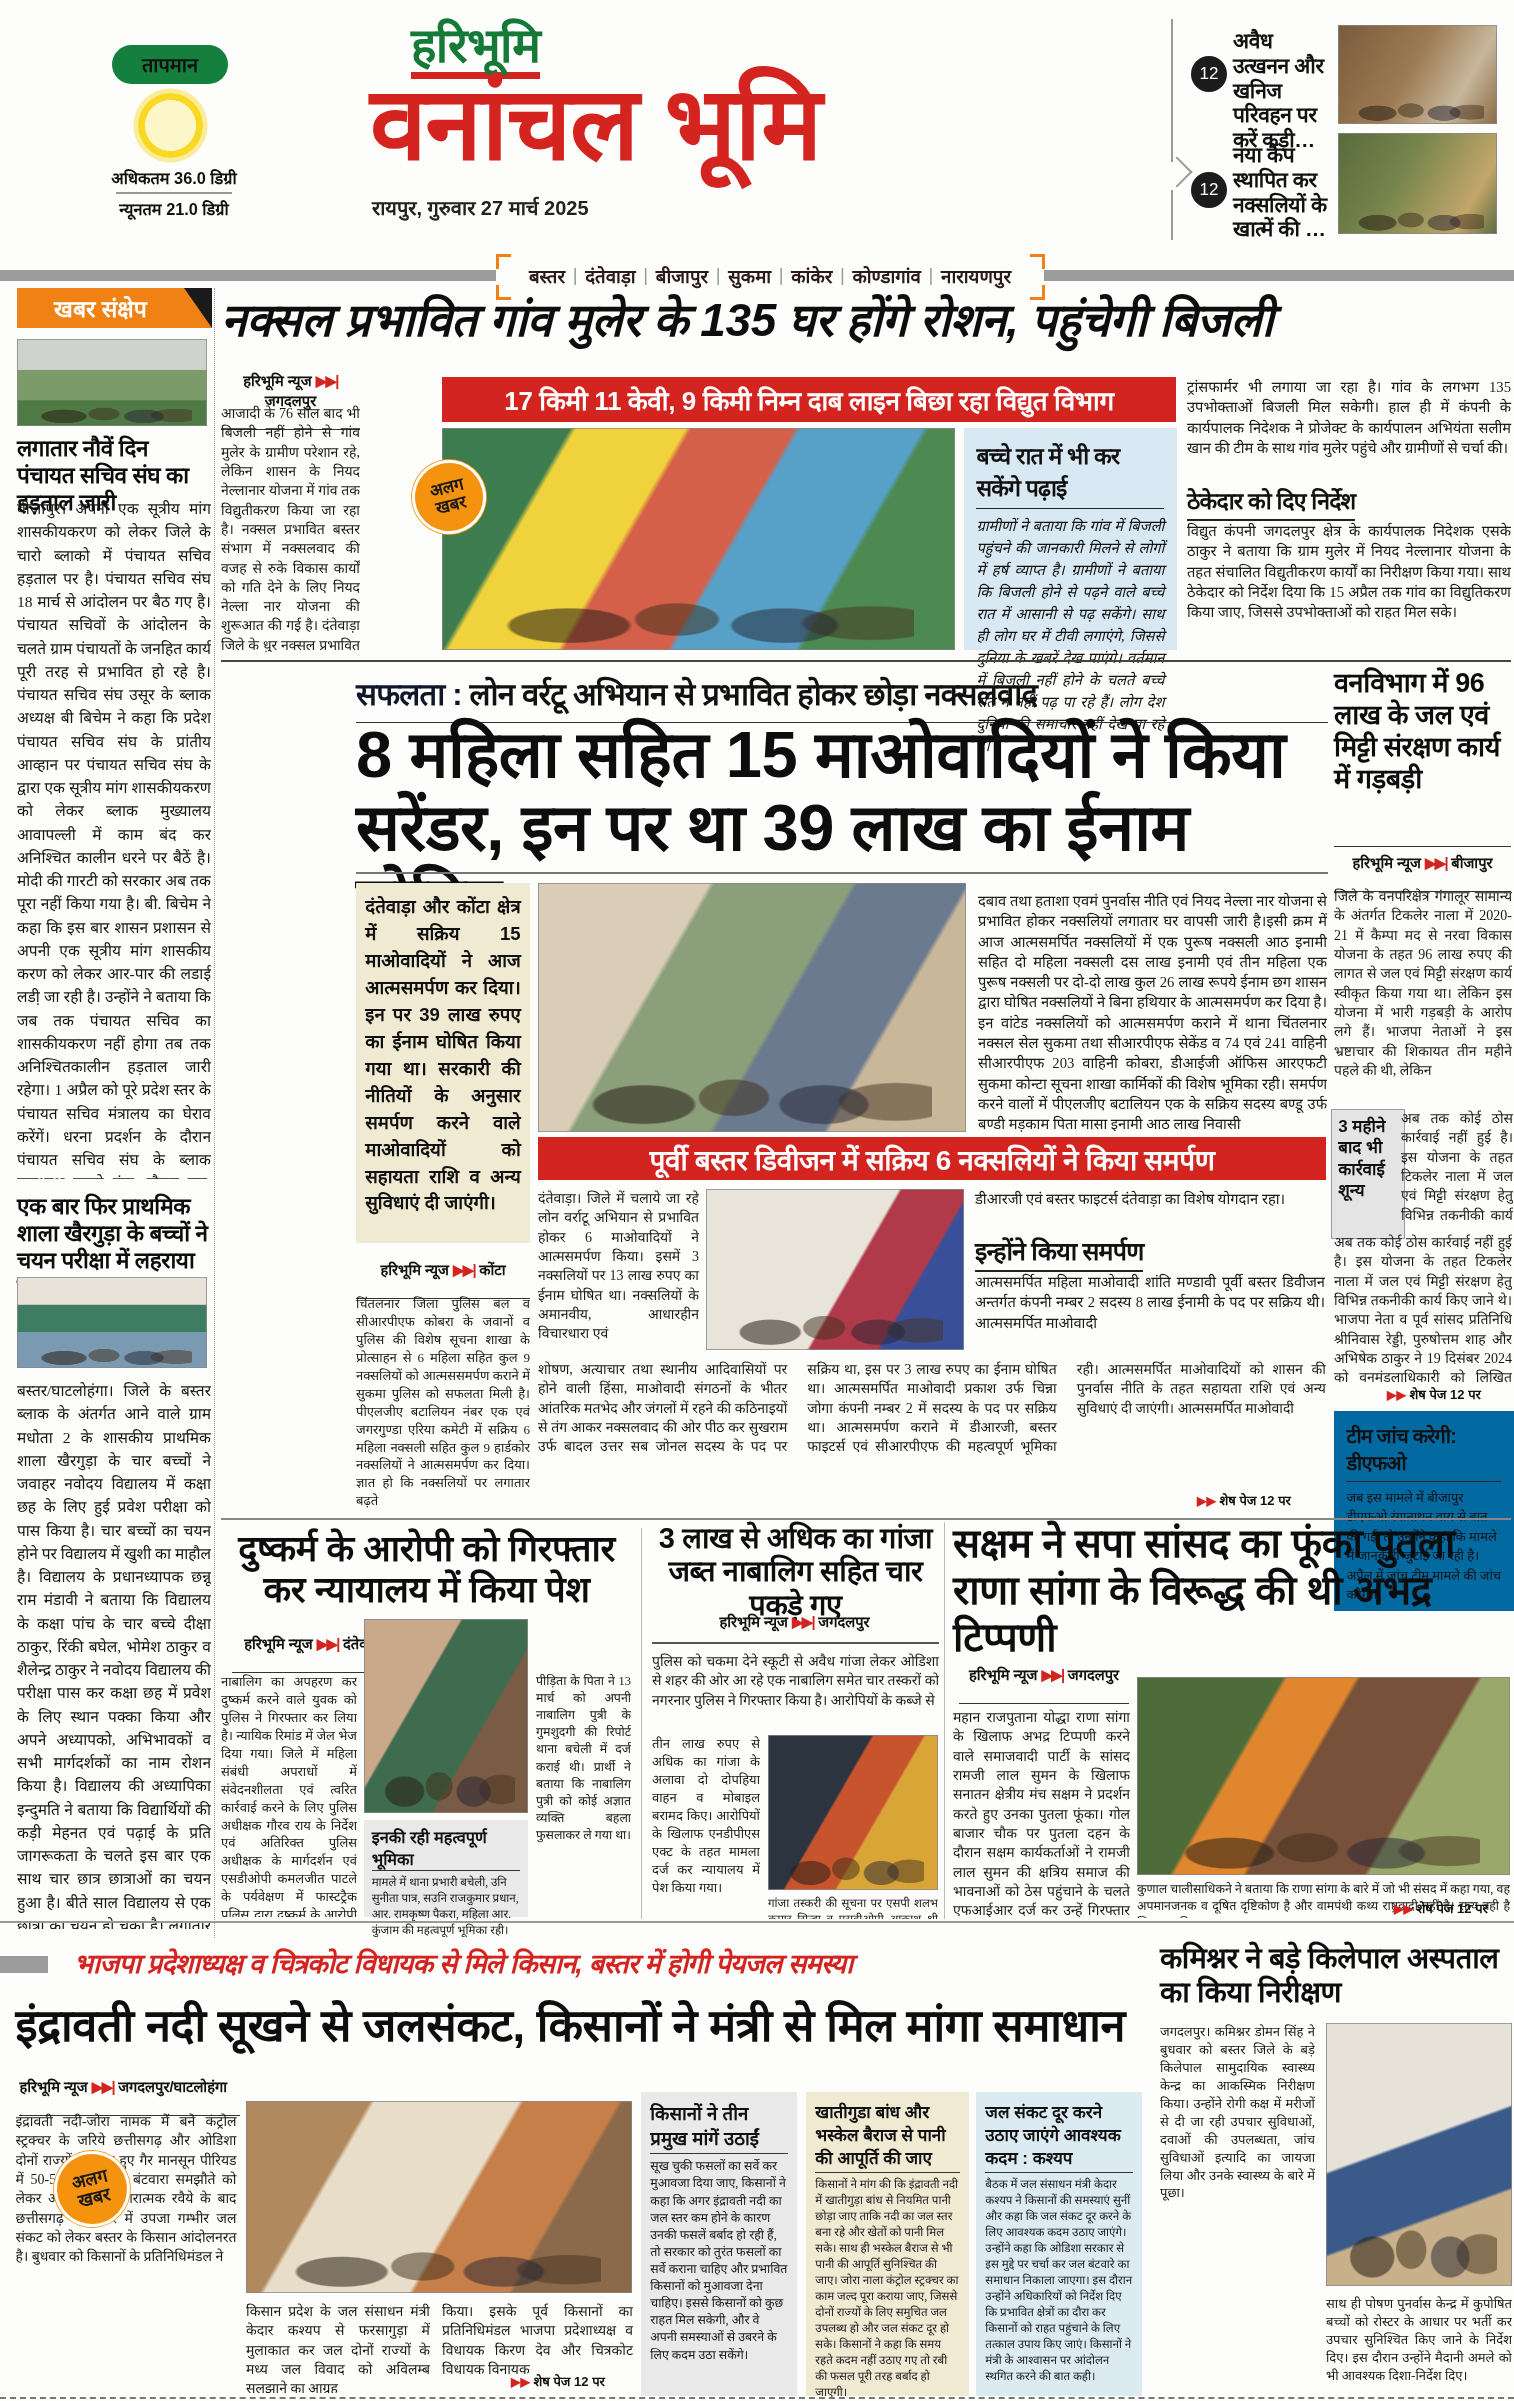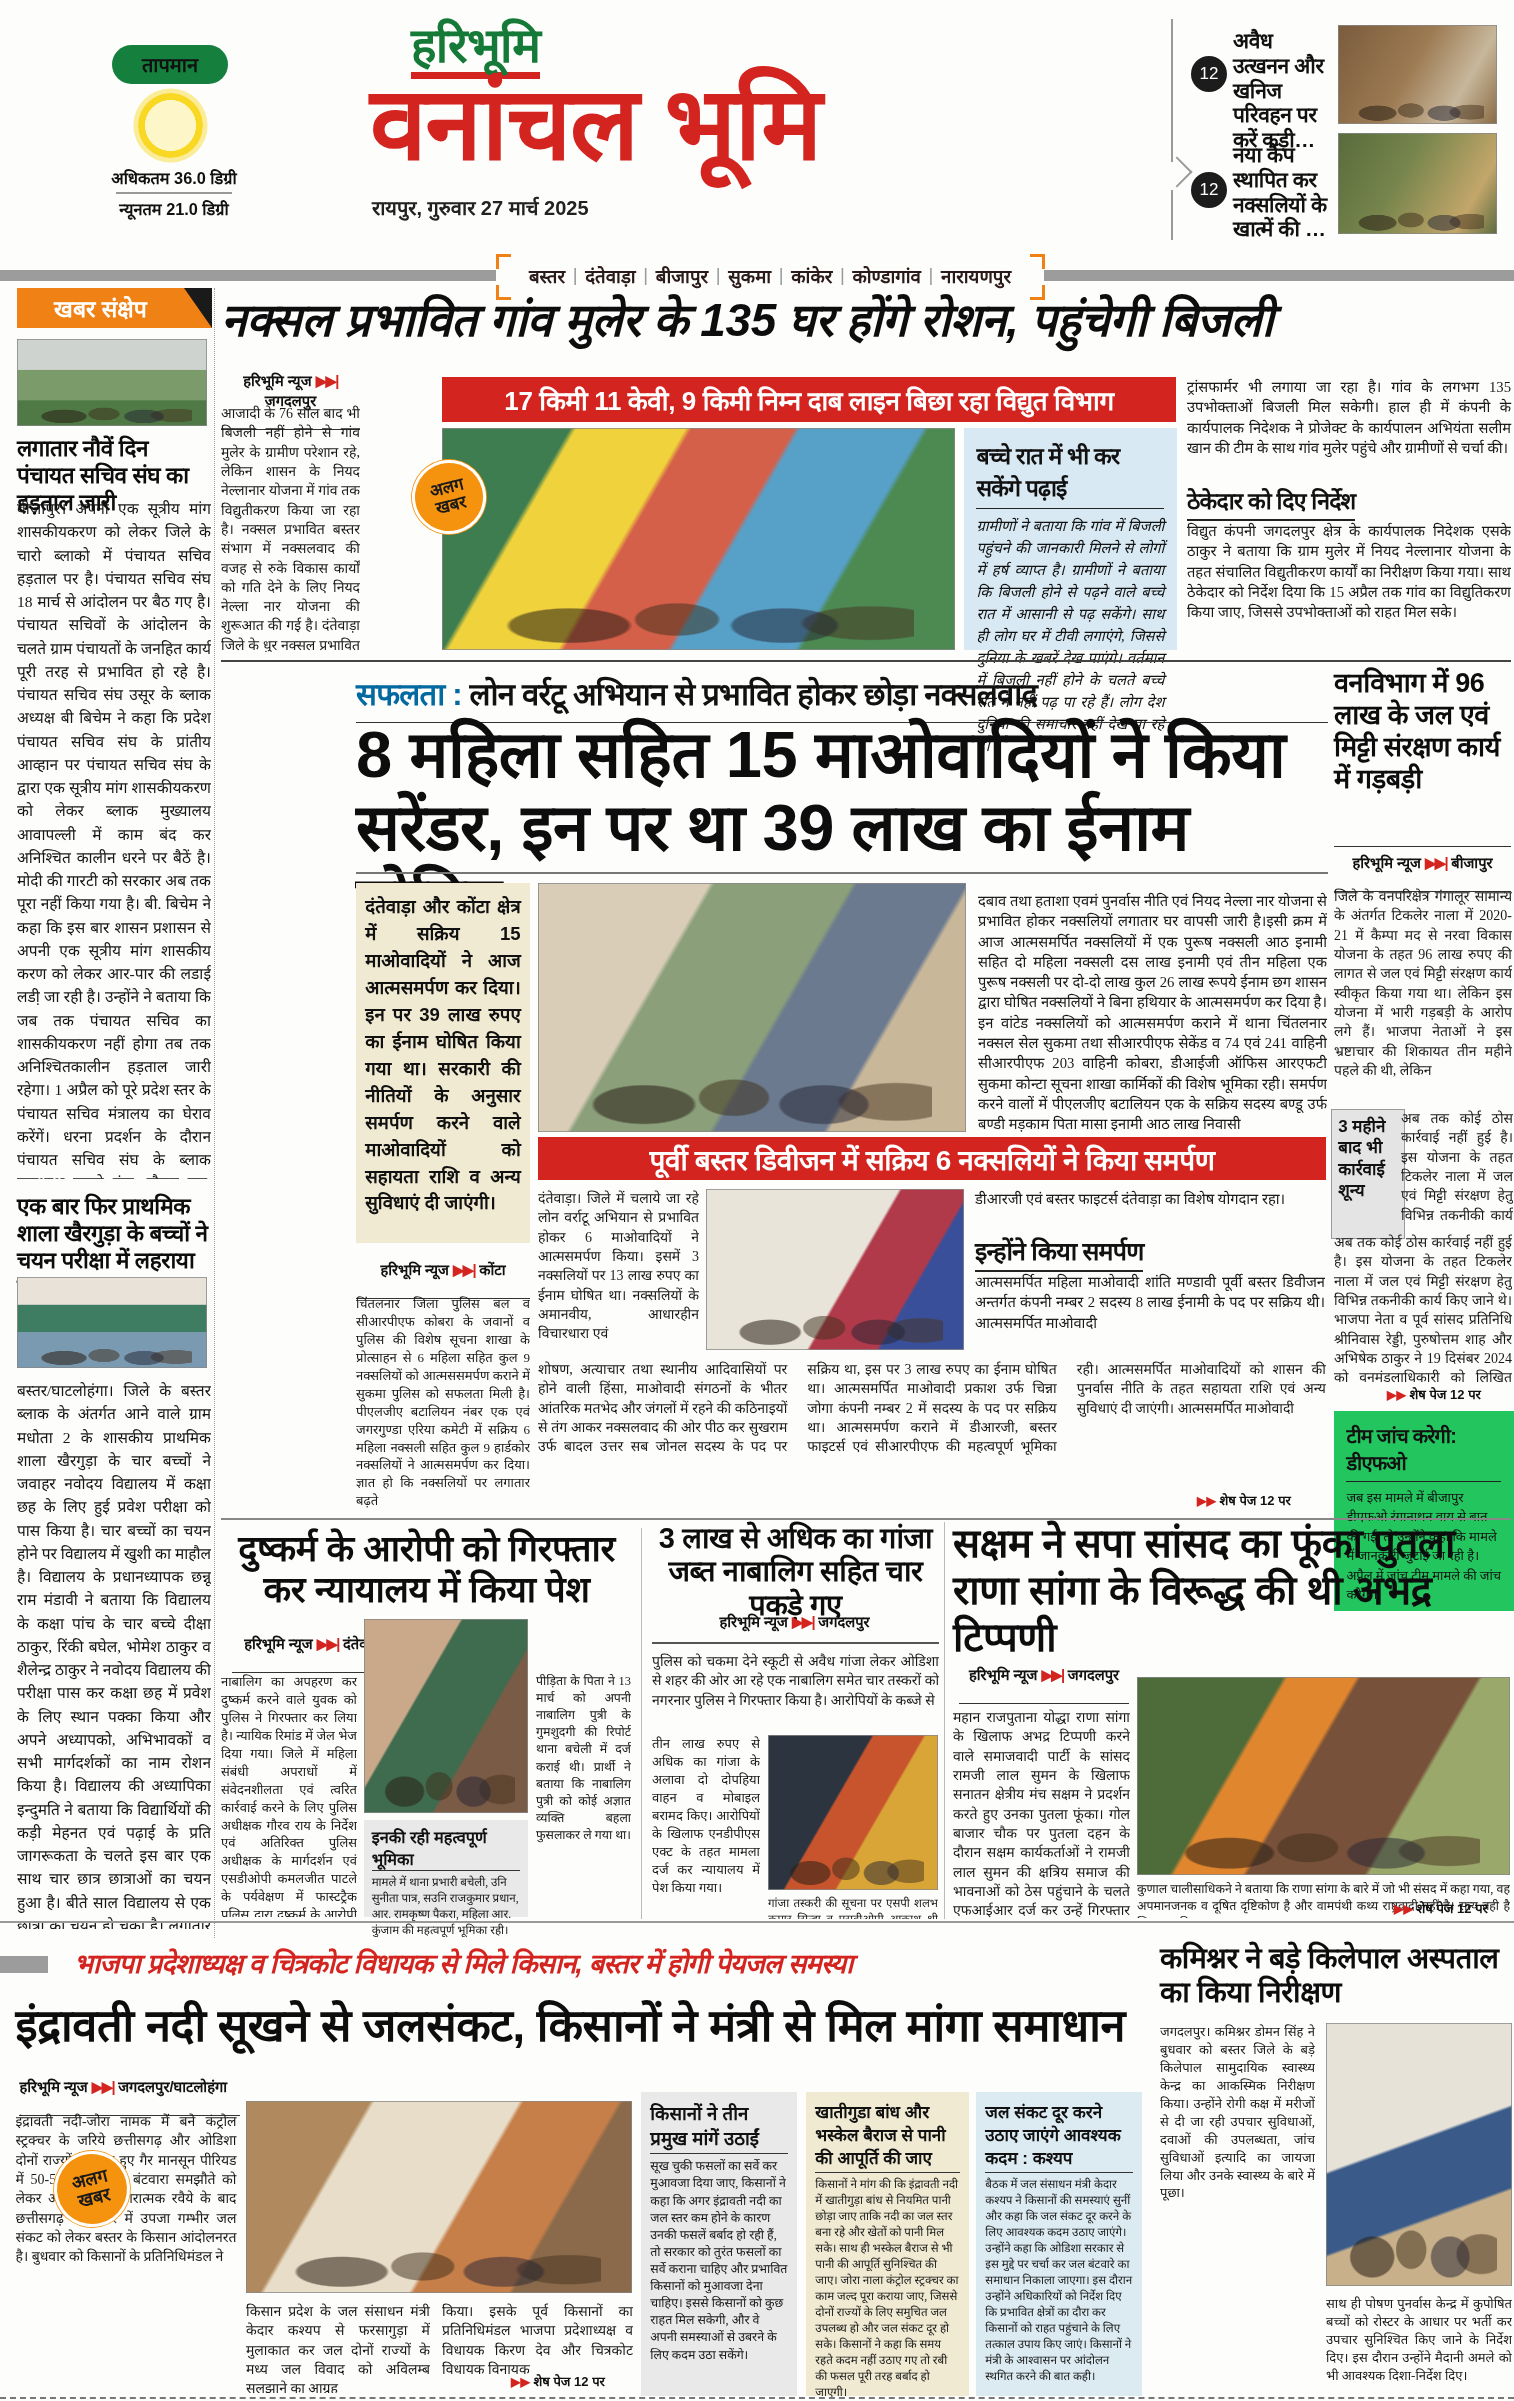--- a/index.html
+++ b/index.html
@@ -118,21 +118,21 @@
     <div class="b just">ग्रामीणों ने बताया कि गांव में बिजली पहुंचने की जानकारी मिलने से लोगों में हर्ष व्याप्त है। ग्रामीणों ने बताया कि बिजली होने से पढ़ने वाले बच्चे रात में आसानी से पढ़ सकेंगे। साथ ही लोग घर में टीवी लगाएंगे, जिससे दुनिया के खबरें देख पाएंगे। वर्तमान में बिजली नहीं होने के चलते बच्चे रात में नहीं पढ़ पा रहे हैं। लोग देश दुनिया की समाचार नहीं देख पा रहे हैं।</div>
   </div>
 
   <div class="abs body-txt just" style="left:1187px;top:377px;width:324px;font-size:14.7px;">ट्रांसफार्मर भी लगाया जा रहा है। गांव के लगभग 135 उपभोक्ताओं बिजली मिल सकेगी। हाल ही में कंपनी के कार्यपालक निदेशक ने प्रोजेक्ट के कार्यपालन अभियंता सलीम खान की टीम के साथ गांव मुलेर पहुंचे और ग्रामीणों से चर्चा की।</div>
   <div class="abs" style="left:1187px;top:484px;"><span class="subhead">ठेकेदार को दिए निर्देश</span></div>
   <div class="abs body-txt just" style="left:1187px;top:521px;width:324px;height:136px;overflow:hidden;font-size:14.7px;">विद्युत कंपनी जगदलपुर क्षेत्र के कार्यपालक निदेशक एसके ठाकुर ने बताया कि ग्राम मुलेर में नियद नेल्लानार योजना के तहत संचालित विद्युतीकरण कार्यों का निरीक्षण किया गया। साथ ठेकेदार को निर्देश दिया कि 15 अप्रैल तक गांव का विद्युतिकरण किया जाए, जिससे उपभोक्ताओं को राहत मिल सके।</div>
 
   <div class="abs hrule" style="left:221px;top:660px;width:1290px;height:2.3px;"></div>
 
   <div class="abs" style="left:356px;top:672px;width:972px;font-weight:bold;font-size:31px;letter-spacing:-0.8px;border-bottom:1.5px solid #333;padding-bottom:7.7px;">
-    <span style="color:#0369a1;">सफलता :</span>
+    <span style="color:#0f172a;">सफलता :</span>
     <span>लोन वर्रटू अभियान से प्रभावित होकर छोड़ा नक्सलवाद</span>
   </div>
   <div class="abs hl" style="left:356px;top:719px;width:975px;font-size:65px;line-height:1.12;">8 महिला सहित 15 माओवादियों ने किया सरेंडर, इन पर था 39 लाख का ईनाम घोषित</div>
   <div class="abs hrule" style="left:356px;top:872px;width:972px;height:1.5px;background:#777;"></div>
 
   <div class="abs beige" style="left:356px;top:883px;width:174px;height:360px;padding:0;">
     <div class="just" style="padding:11px 9.3px;font-weight:bold;font-size:18.6px;line-height:1.45;font-family:'Liberation Sans',sans-serif;">दंतेवाड़ा और कोंटा क्षेत्र में सक्रिय 15 माओवादियों ने आज आत्मसमर्पण कर दिया। इन पर 39 लाख रुपए का ईनाम घोषित किया गया था। सरकारी की नीतियों के अनुसार समर्पण करने वाले माओवादियों को सहायता राशि व अन्य सुविधाएं दी जाएंगी।</div>
   </div>
   <div class="abs byline" style="left:356px;top:1259px;width:174px;">
     <span>हरिभूमि न्यूज</span> <span class="arr">▶▶|</span> <span>कोंटा</span>
@@ -161,21 +161,21 @@
     <span>हरिभूमि न्यूज</span> <span class="arr">▶▶|</span> <span>बीजापुर</span>
   </div>
   <div class="abs body-txt just" style="left:1334px;top:887px;width:178px;height:217px;overflow:hidden;font-size:14px;">जिले के वनपरिक्षेत्र गंगालूर सामान्य के अंतर्गत टिकलेर नाला में 2020-21 में कैम्पा मद से नरवा विकास योजना के तहत 96 लाख रुपए की लागत से जल एवं मिट्टी संरक्षण कार्य स्वीकृत किया गया था। लेकिन इस योजना में भारी गड़बड़ी के आरोप लगे हैं। भाजपा नेताओं ने इस भ्रष्टाचार की शिकायत तीन महीने पहले की थी, लेकिन</div>
   <div class="abs pullq" style="left:1331px;top:1109px;width:60px;height:116px;">3 महीने बाद भी कार्रवाई शून्य</div>
   <div class="abs body-txt just" style="left:1401px;top:1109px;width:112px;height:116px;overflow:hidden;font-size:14px;">अब तक कोई ठोस कार्रवाई नहीं हुई है। इस योजना के तहत टिकलेर नाला में जल एवं मिट्टी संरक्षण हेतु विभिन्न तकनीकी कार्य किए जाने थे। भाजपा नेता व पूर्व सांसद प्रतिनिधि श्रीनिवास रेड्डी, पुरुषोत्तम शाह और अभिषेक ठाकुर ने 19 दिसंबर 2024 को वनमंडलाधिकारी को लिखित शिकायत दी थी कि वन परिक्षेत्र अधिकारी गंगालूर ने स्वीकृत कार्य को जमीन पर नहीं कराया। इसके बावजूद, फर्जी बिल-बाउचर बनाकर पूरी राशि आहरण कर ली गई। शिकायतकर्ताओं ने निष्पक्ष जांच कर दोषी अधिकारियों के खिलाफ कार्रवाई की मांग की थी। लेकिन तीन महीने बीत जाने के बावजूद न तो संबंधित रेंजर के खिलाफ कोई</div>
   <div class="abs body-txt just" style="left:1334px;top:1233px;width:178px;height:151px;overflow:hidden;font-size:14px;">अब तक कोई ठोस कार्रवाई नहीं हुई है। इस योजना के तहत टिकलेर नाला में जल एवं मिट्टी संरक्षण हेतु विभिन्न तकनीकी कार्य किए जाने थे। भाजपा नेता व पूर्व सांसद प्रतिनिधि श्रीनिवास रेड्डी, पुरुषोत्तम शाह और अभिषेक ठाकुर ने 19 दिसंबर 2024 को वनमंडलाधिकारी को लिखित शिकायत दी थी कि वन परिक्षेत्र अधिकारी गंगालूर ने स्वीकृत कार्य को जमीन पर नहीं कराया। इसके बावजूद, फर्जी बिल-बाउचर बनाकर पूरी राशि आहरण कर ली गई। शिकायतकर्ताओं ने निष्पक्ष जांच कर दोषी अधिकारियों के खिलाफ कार्रवाई की मांग की थी। लेकिन तीन महीने बीत जाने के बावजूद न तो संबंधित रेंजर के खिलाफ कोई</div>
   <div class="abs cont" style="left:1387px;top:1385px;">
     <span class="arr">▶▶</span>
     <b>शेष पेज 12 पर</b>
   </div>
-  <div class="abs bluebox" style="left:1334px;top:1411px;width:155px;height:178px;background:#22c55e;">
+  <div class="abs bluebox" style="left:1334px;top:1411px;width:155px;height:178px;background:#0369a1;">
     <h3 style="font-size:20px;">टीम जांच करेगी: डीएफओ</h3>
     <div class="b" style="font-style:normal;font-size:13px;">जब इस मामले में बीजापुर डीएफओ रंगानाथन वाय से बात की गई, तो उन्होंने कहा कि मामले में जानकारी जुटाई जा रही है। अप्रैल में जांच टीम मामले की जांच करेगी।</div>
   </div>
 
   <div class="abs hrule" style="left:221px;top:1518px;width:1290px;height:1.5px;background:#888;"></div>
 
   <div class="abs hl" style="left:221px;top:1528px;width:411px;font-size:36px;line-height:1.15;text-align:center;">दुष्कर्म के आरोपी को गिरफ्तार कर न्यायालय में किया पेश</div>
   <div class="abs byline" style="left:232px;top:1633px;width:163px;">
     <span>हरिभूमि न्यूज</span> <span class="arr">▶▶|</span> <span>दंतेवाड़ा</span>
   </div>

